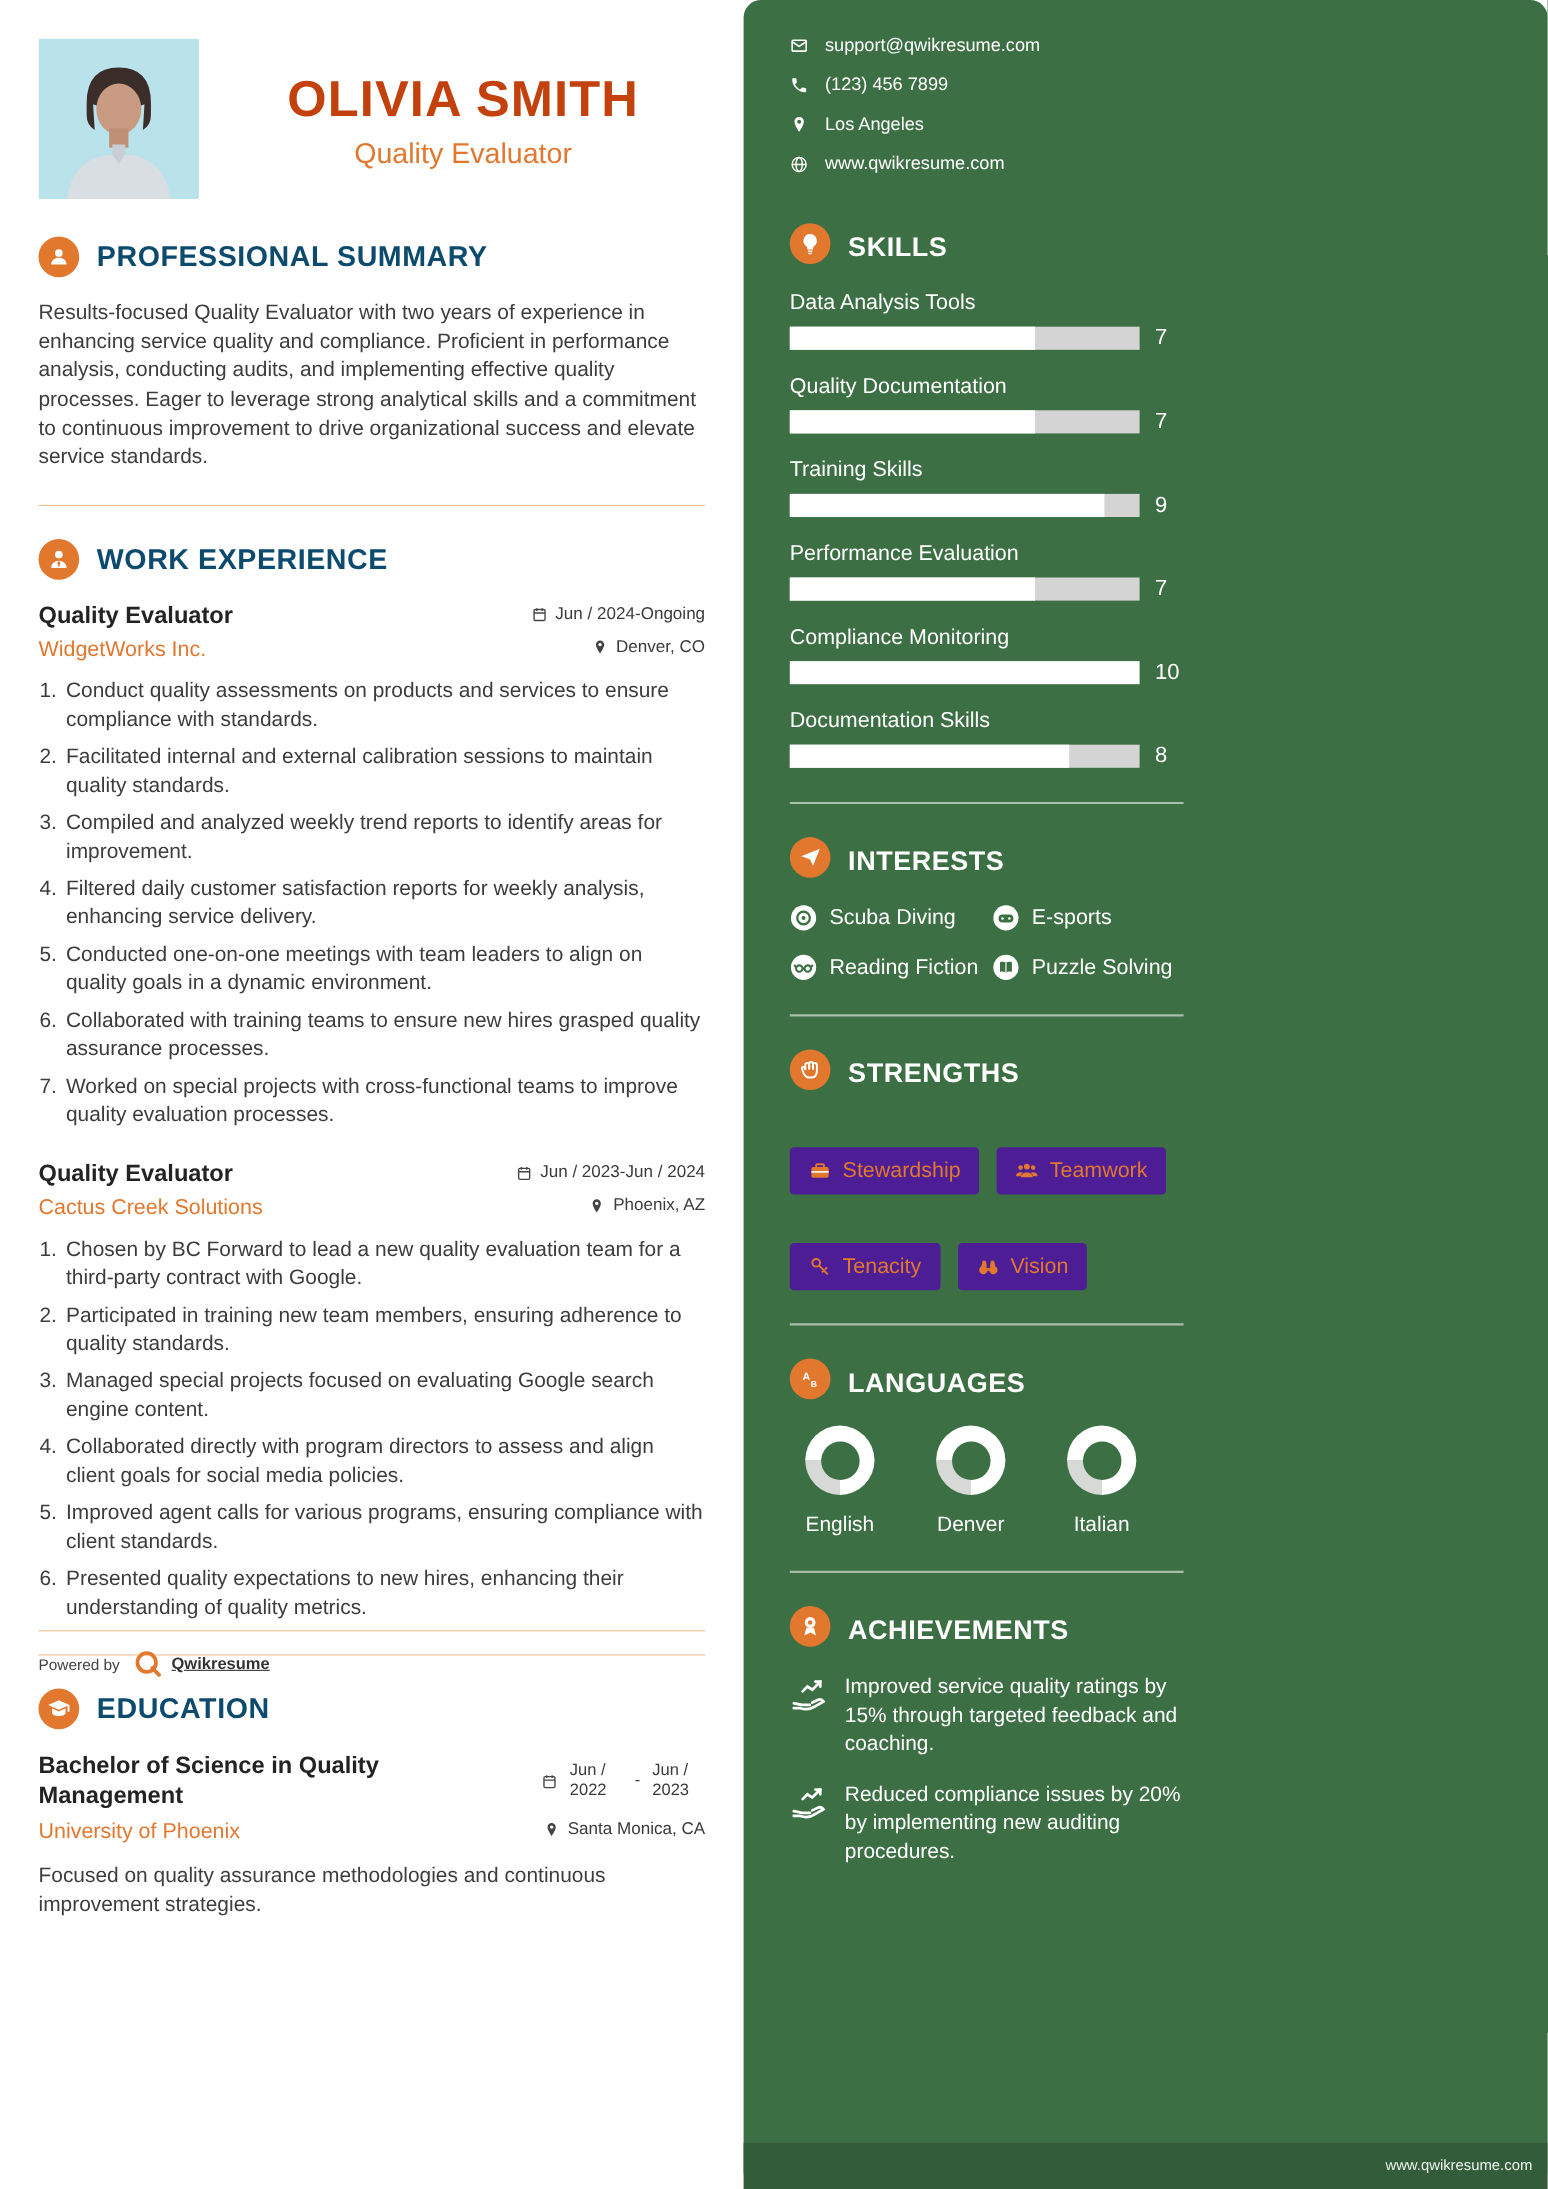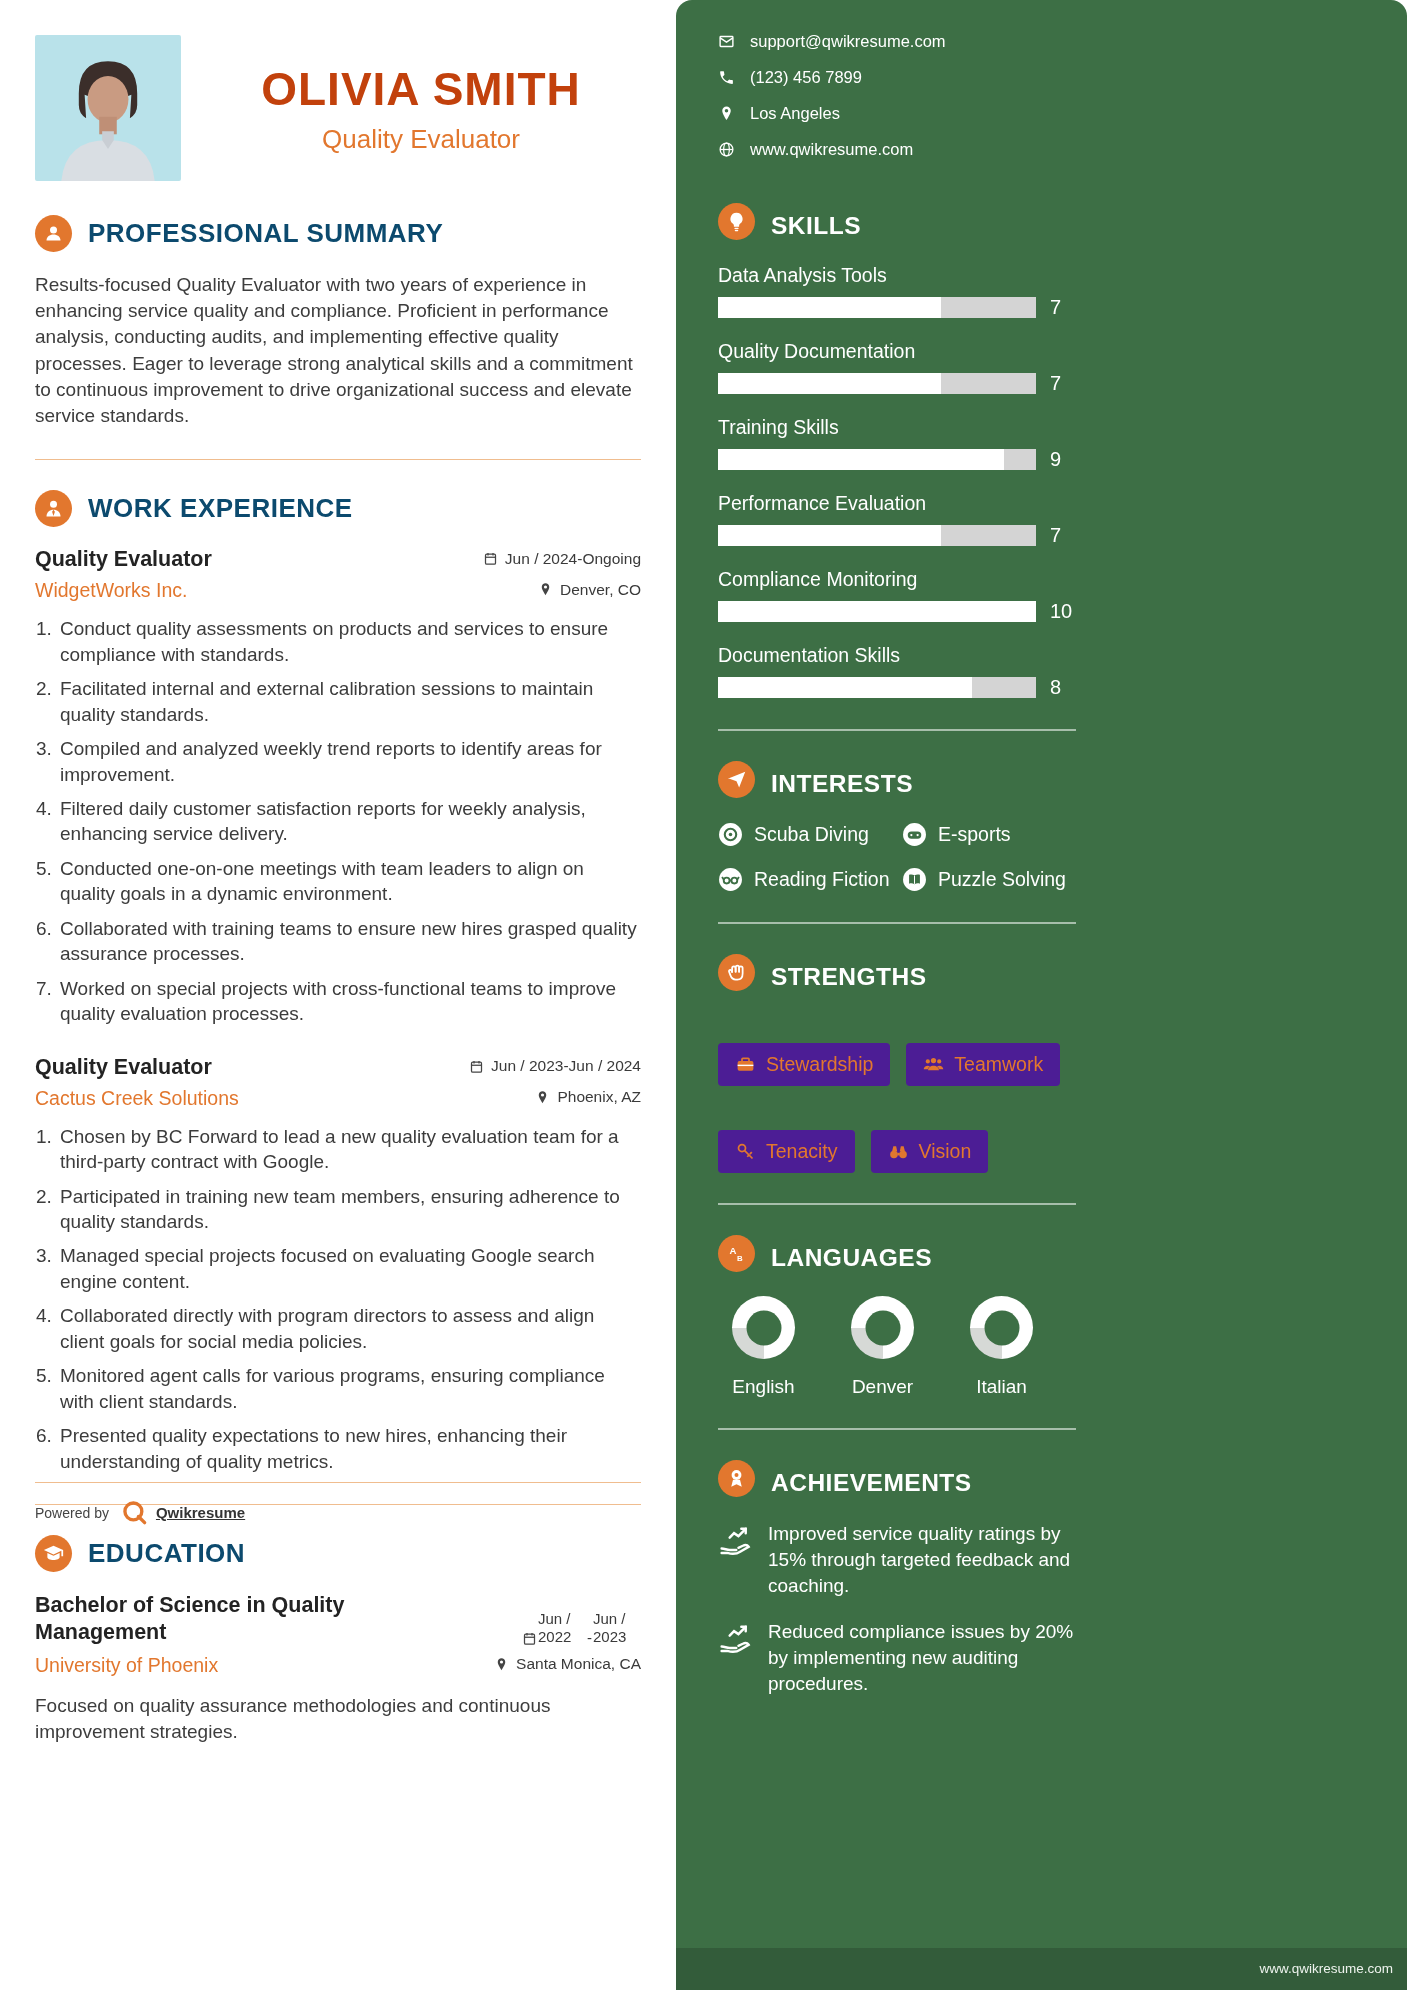--- a/index.html
+++ b/index.html
@@ -29,21 +29,21 @@
   .job-head h3 { font-size: 21.5px; font-weight: 700; color: #232323; }
   .meta { display: flex; align-items: center; gap: 7px; font-size: 15.5px; color: #3a3a3a; white-space: nowrap; }
   .meta svg { width: 15px; height: 15px; color: #444; flex: none; }
   .company-row { display: flex; justify-content: space-between; align-items: baseline; margin-top: 7px; margin-bottom: 14px; }
   .company { font-size: 19.5px; color: #E2772E; }
   .job ol { margin-left: 22px; font-size: 19px; color: #3c3c3c; line-height: 1.34; }
   .job ol li { margin-bottom: 9px; padding-left: 3px; }
 
   .edu-head-row { display: flex; justify-content: space-between; }
   .degree { font-size: 21.5px; font-weight: 700; color: #232323; max-width: 330px; line-height: 1.25; }
-  .edu-dates { display: flex; align-items: flex-end; gap: 1px; font-size: 15px; color: #3a3a3a; }
+  .edu-dates { display: flex; align-items: center; gap: 11px; font-size: 15px; color: #3a3a3a; }
   .edu-dates svg { width: 15px; height: 15px; color: #444; margin-top: 2px; }
   .edu-dates .d { display: inline-block; width: 48px; line-height: 1.2; }
   .edu-row2 { display: flex; justify-content: space-between; align-items: baseline; margin-top: 8px; margin-bottom: 16px; }
   .education p { font-size: 19px; line-height: 1.38; color: #3d3d3d; }
 
   .left-footer { position: absolute; top: 1482px; left: 35px; right: 35px; }
   .left-footer hr { border: none; border-top: 1px solid #f0bd8f; margin-bottom: 16px; }
   .footer-row { display: flex; align-items: center; gap: 8px; }
   .powered-by { font-size: 14px; color: #444; margin-right: 4px; }
   .logo-mark { width: 27px; height: 27px; display: inline-flex; }
@@ -195,21 +195,21 @@
                 <path d="M12 2C8.7 2 6 4.7 6 8c0 4.5 6 13 6 13s6-8.5 6-13c0-3.3-2.7-6-6-6zm0 8.5A2.5 2.5 0 1 1 12 5.5a2.5 2.5 0 0 1 0 5z"></path>
               </svg>
             <span>Phoenix, AZ</span>
           </div>
         </div>
         <ol>
           <li>Chosen by BC Forward to lead a new quality evaluation team for a third-party contract with Google.</li>
           <li>Participated in training new team members, ensuring adherence to quality standards.</li>
           <li>Managed special projects focused on evaluating Google search engine content.</li>
           <li>Collaborated directly with program directors to assess and align client goals for social media policies.</li>
-          <li>Monitored agent calls for various programs, ensuring compliance with client standards.</li>
+          <li>Improved agent calls for various programs, ensuring compliance with client standards.</li>
           <li>Presented quality expectations to new hires, enhancing their understanding of quality metrics.</li>
         </ol>
       </article>
     </section>
 
     <hr class="orange-rule">
 
     <section class="education">
       <div class="sec-head">
         <span class="sec-icon">

